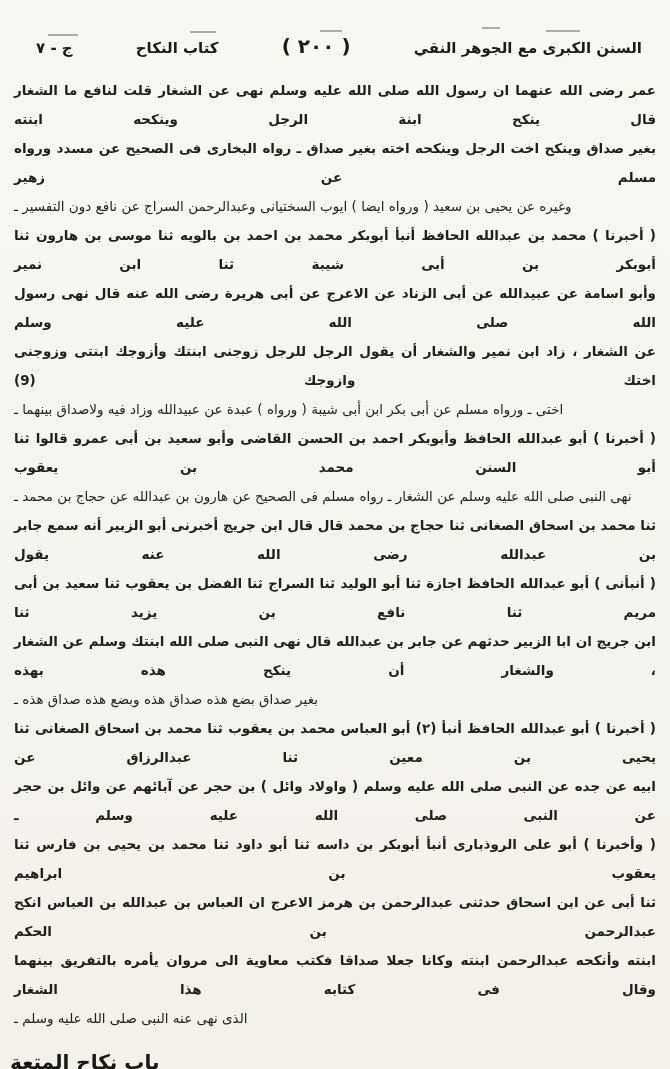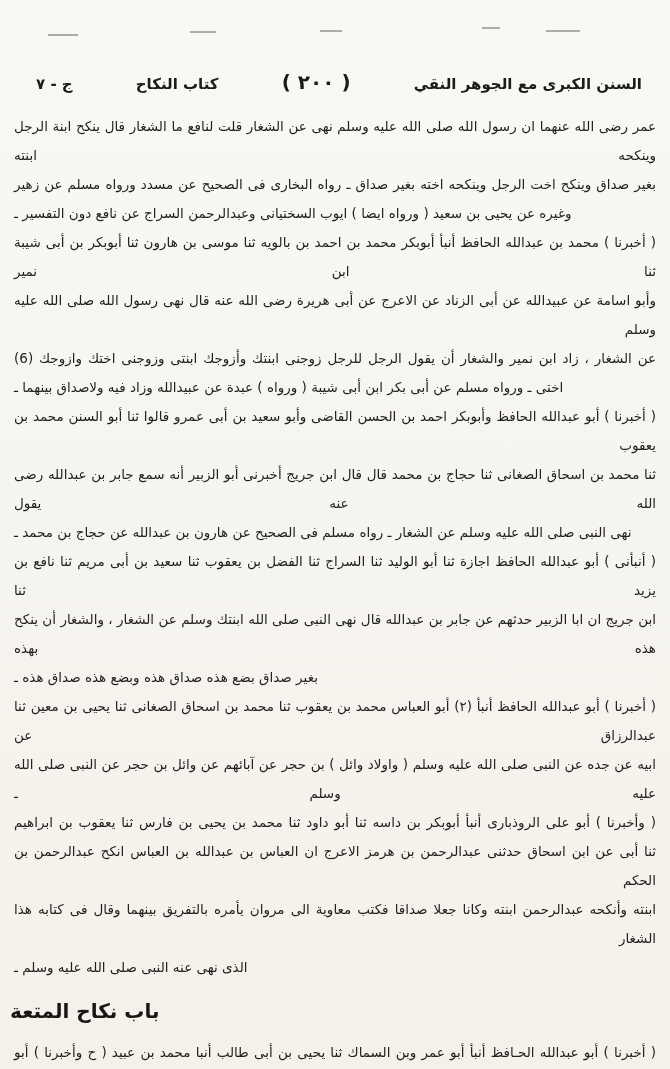--- a/index.html
+++ b/index.html
@@ -21,31 +21,31 @@
   .a4 { top:34px; left:48px;   width:30px; }
   .a5 { top:30px; left:320px;  width:22px; }
 
   .header {
     direction:rtl;
     display:flex; justify-content:space-between; align-items:baseline;
     padding:0 18px 0 26px;
     margin:14px 0 18px;
     font-size:15px; font-weight:bold; letter-spacing:0;
   }
-  .header .h-item { white-space:nowrap;margin-top:36px; }
+  .header .h-item { white-space:nowrap; }
   .header .h-page { font-size:20px; }
 
   .textblock { padding:0 4px; }
   .tline {
     direction:rtl;
     font-size:13.5px;
     line-height:29px;
     color:#201f1d;
   }
-  .tline.j { text-align:justify; text-align-last:justify; }
+  .tline.j { text-align:justify; text-align-last:justify;font-weight:bold; }
   .tline.r { text-align:left; }
   .tline.c { text-align:left; }
 
   .heading {
     direction:rtl; text-align:left;
     font-size:20px; font-weight:bold;
     line-height:42px;
     margin:8px 0 6px;
     color:#181715;
   }
@@ -67,25 +67,25 @@
     <span class="h-item">كتاب النكاح</span>
     <span class="h-item">ج - ٧</span>
   </div>
 
   <div class="textblock" id="main-top">
       <div class="tline j">عمر رضى الله عنهما ان رسول الله صلى الله عليه وسلم نهى عن الشغار قلت لنافع ما الشغار قال ينكح ابنة الرجل وينكحه ابنته</div>
       <div class="tline j">بغير صداق وينكح اخت الرجل وينكحه اخته بغير صداق ـ رواه البخارى فى الصحيح عن مسدد ورواه مسلم عن زهير</div>
       <div class="tline r">وغيره عن يحيى بن سعيد ( ورواه ايضا ) ايوب السختيانى وعبدالرحمن السراج عن نافع دون التفسير ـ</div>
       <div class="tline j">( أخبرنا ) محمد بن عبدالله الحافظ أنبأ أبوبكر محمد بن احمد بن بالويه ثنا موسى بن هارون ثنا أبوبكر بن أبى شيبة ثنا ابن نمير</div>
       <div class="tline j">وأبو اسامة عن عبيدالله عن أبى الزناد عن الاعرج عن أبى هريرة رضى الله عنه قال نهى رسول الله صلى الله عليه وسلم</div>
-      <div class="tline j">عن الشغار ، زاد ابن نمير والشغار أن يقول الرجل للرجل زوجنى ابنتك وأزوجك ابنتى وزوجنى اختك وازوجك (6)</div>
+      <div class="tline j">عن الشغار ، زاد ابن نمير والشغار أن يقول الرجل للرجل زوجنى ابنتك وأزوجك ابنتى وزوجنى اختك وازوجك (9)</div>
       <div class="tline r">اختى ـ ورواه مسلم عن أبى بكر ابن أبى شيبة ( ورواه ) عبدة عن عبيدالله وزاد فيه ولاصداق بينهما ـ</div>
       <div class="tline j">( أخبرنا ) أبو عبدالله الحافظ وأبوبكر احمد بن الحسن القاضى وأبو سعيد بن أبى عمرو قالوا ثنا أبو السنن محمد بن يعقوب</div>
+      <div class="tline r">نهى النبى صلى الله عليه وسلم عن الشغار ـ رواه مسلم فى الصحيح عن هارون بن عبدالله عن حجاج بن محمد ـ</div>
       <div class="tline j">ثنا محمد بن اسحاق الصغانى ثنا حجاج بن محمد قال قال ابن جريج أخبرنى أبو الزبير أنه سمع جابر بن عبدالله رضى الله عنه يقول</div>
-      <div class="tline r">نهى النبى صلى الله عليه وسلم عن الشغار ـ رواه مسلم فى الصحيح عن هارون بن عبدالله عن حجاج بن محمد ـ</div>
       <div class="tline j">( أنبأنى ) أبو عبدالله الحافظ اجازة ثنا أبو الوليد ثنا السراج ثنا الفضل بن يعقوب ثنا سعيد بن أبى مريم ثنا نافع بن يزيد ثنا</div>
       <div class="tline j">ابن جريج ان ابا الزبير حدثهم عن جابر بن عبدالله قال نهى النبى صلى الله ابنتك وسلم عن الشغار ، والشغار أن ينكح هذه بهذه</div>
       <div class="tline c">بغير صداق بضع هذه صداق هذه وبضع هذه صداق هذه ـ</div>
       <div class="tline j">( أخبرنا ) أبو عبدالله الحافظ أنبأ (٢) أبو العباس محمد بن يعقوب ثنا محمد بن اسحاق الصغانى ثنا يحيى بن معين ثنا عبدالرزاق عن</div>
       <div class="tline j">ابيه عن جده عن النبى صلى الله عليه وسلم ( واولاد وائل ) بن حجر عن آبائهم عن وائل بن حجر عن النبى صلى الله عليه وسلم ـ</div>
       <div class="tline j">( وأخبرنا ) أبو على الروذبارى أنبأ أبوبكر بن داسه ثنا أبو داود ثنا محمد بن يحيى بن فارس ثنا يعقوب بن ابراهيم</div>
       <div class="tline j">ثنا أبى عن ابن اسحاق حدثنى عبدالرحمن بن هرمز الاعرج ان العباس بن عبدالله بن العباس انكح عبدالرحمن بن الحكم</div>
       <div class="tline j">ابنته وأنكحه عبدالرحمن ابنته وكانا جعلا صداقا فكتب معاوية الى مروان يأمره بالتفريق بينهما وقال فى كتابه هذا الشغار</div>
       <div class="tline c">الذى نهى عنه النبى صلى الله عليه وسلم ـ</div>
     </div>

